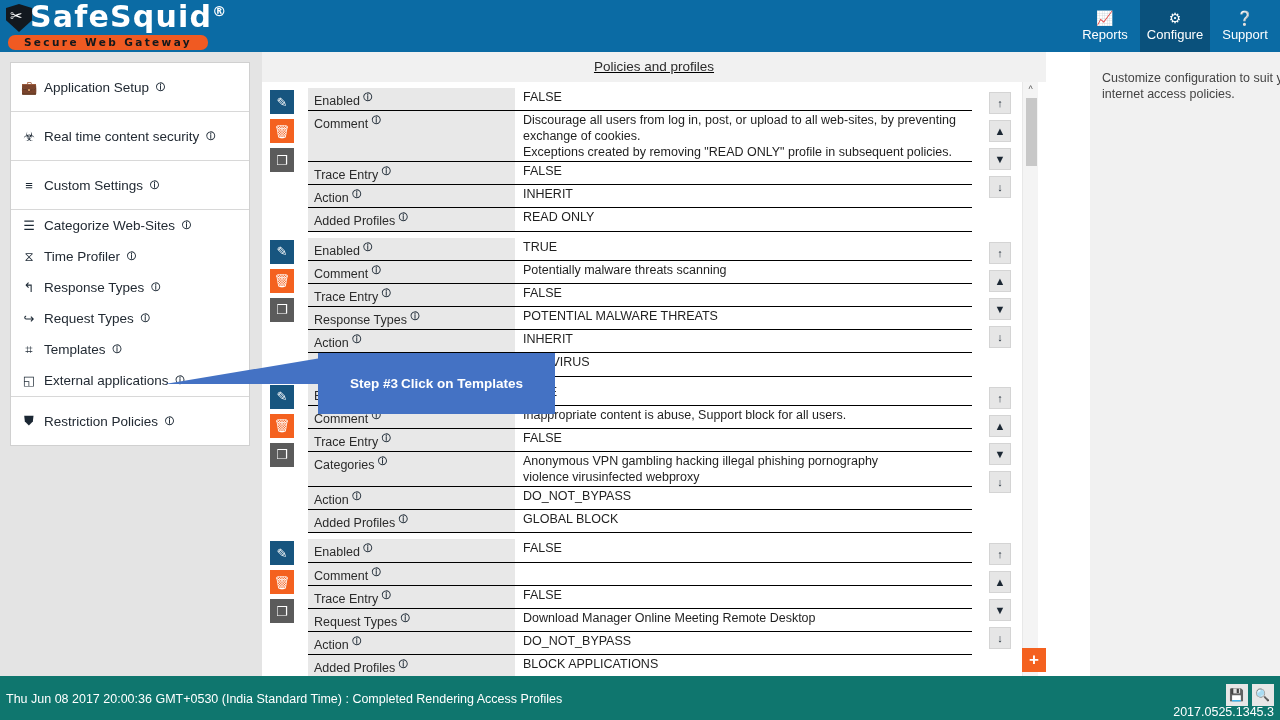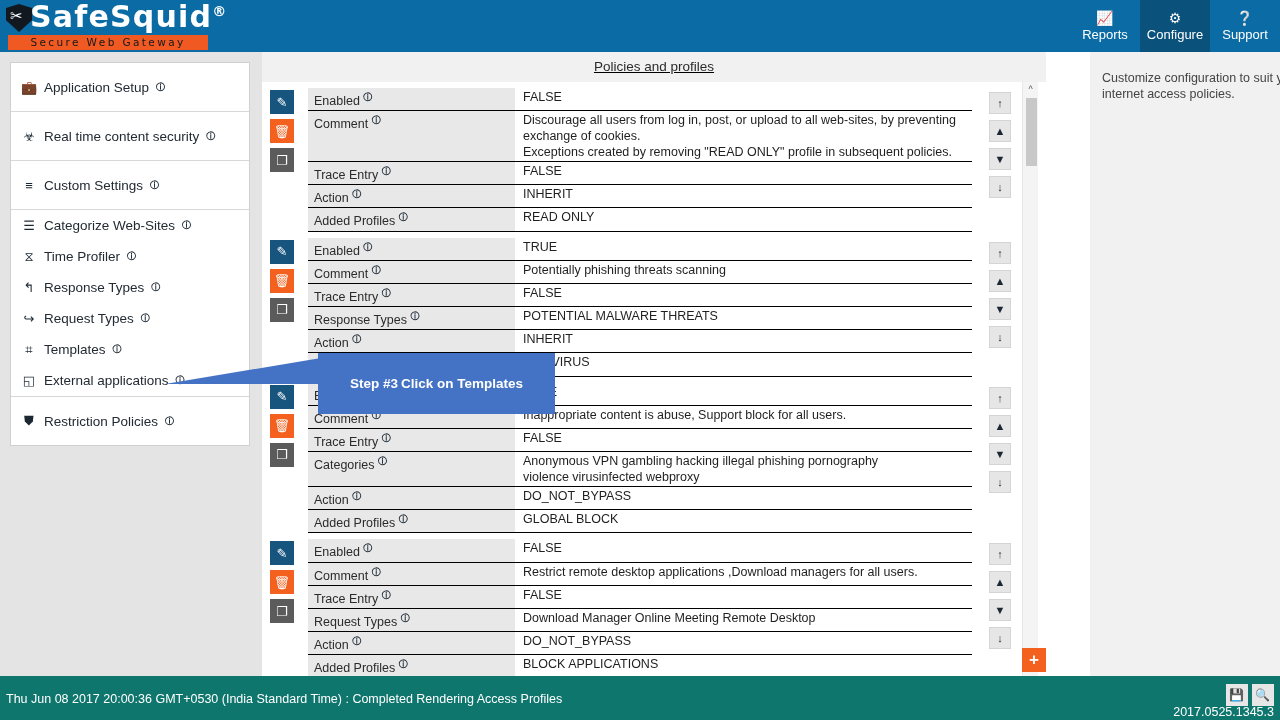--- a/index.html
+++ b/index.html
@@ -28,23 +28,24 @@
     background:#12181f;
     clip-path:polygon(50% 0%,100% 14%,100% 58%,50% 100%,0% 58%,0% 14%);
   }
   .logo-shield:after{
     content:"✂"; position:absolute; left:4px; top:3px;
     color:#ffffff; font-size:15px;
   }
   .logo-tagline{
     position:absolute; left:4px; top:35px; width:200px; height:15px;
     background:#f05a22; color:#14181c;
-    font-size:10.5px; font-weight:normal; letter-spacing:2.4px;
+    font-size:10.5px; font-weight:bold; letter-spacing:2.4px;
     text-align:center; line-height:15px;
     font-family:"DejaVu Sans", sans-serif;
+    border-radius:7px;
   }
   .topnav{ position:absolute; right:0; top:0; height:52px; display:flex; }
   .topnav-item{
     width:70px; height:52px; display:flex; flex-direction:column;
     align-items:center; justify-content:center; gap:1px;
     color:#ffffff; font-size:13px; cursor:pointer;
   }
   .topnav-item.active{ background:#0a517c; }
   .topnav-ico{ font-size:14px; line-height:14px; height:16px; }
   .topnav-item span.lbl{ line-height:14px; }
@@ -315,21 +316,21 @@
               <div class="act del">🗑</div>
               <div class="act copy">❐</div>
             </div>
             <div class="row-fields">
               <div class="fld">
                 <div class="fld-label"><span>Enabled</span> <span class="qmark">ⓘ</span></div>
                 <div class="fld-value">TRUE</div>
               </div>
               <div class="fld">
                 <div class="fld-label"><span>Comment</span> <span class="qmark">ⓘ</span></div>
-                <div class="fld-value">Potentially phishing threats scanning</div>
+                <div class="fld-value">Potentially malware threats scanning</div>
               </div>
               <div class="fld">
                 <div class="fld-label"><span>Trace Entry</span> <span class="qmark">ⓘ</span></div>
                 <div class="fld-value">FALSE</div>
               </div>
               <div class="fld">
                 <div class="fld-label"><span>Response Types</span> <span class="qmark">ⓘ</span></div>
                 <div class="fld-value">POTENTIAL MALWARE THREATS</div>
               </div>
               <div class="fld">
@@ -394,21 +395,20 @@
               <div class="act del">🗑</div>
               <div class="act copy">❐</div>
             </div>
             <div class="row-fields">
               <div class="fld">
                 <div class="fld-label"><span>Enabled</span> <span class="qmark">ⓘ</span></div>
                 <div class="fld-value">FALSE</div>
               </div>
               <div class="fld">
                 <div class="fld-label"><span>Comment</span> <span class="qmark">ⓘ</span></div>
-                <div class="fld-value">Restrict remote desktop applications ,Download managers for all users.</div>
               </div>
               <div class="fld">
                 <div class="fld-label"><span>Trace Entry</span> <span class="qmark">ⓘ</span></div>
                 <div class="fld-value">FALSE</div>
               </div>
               <div class="fld">
                 <div class="fld-label"><span>Request Types</span> <span class="qmark">ⓘ</span></div>
                 <div class="fld-value">Download Manager   Online Meeting   Remote Desktop</div>
               </div>
               <div class="fld">

